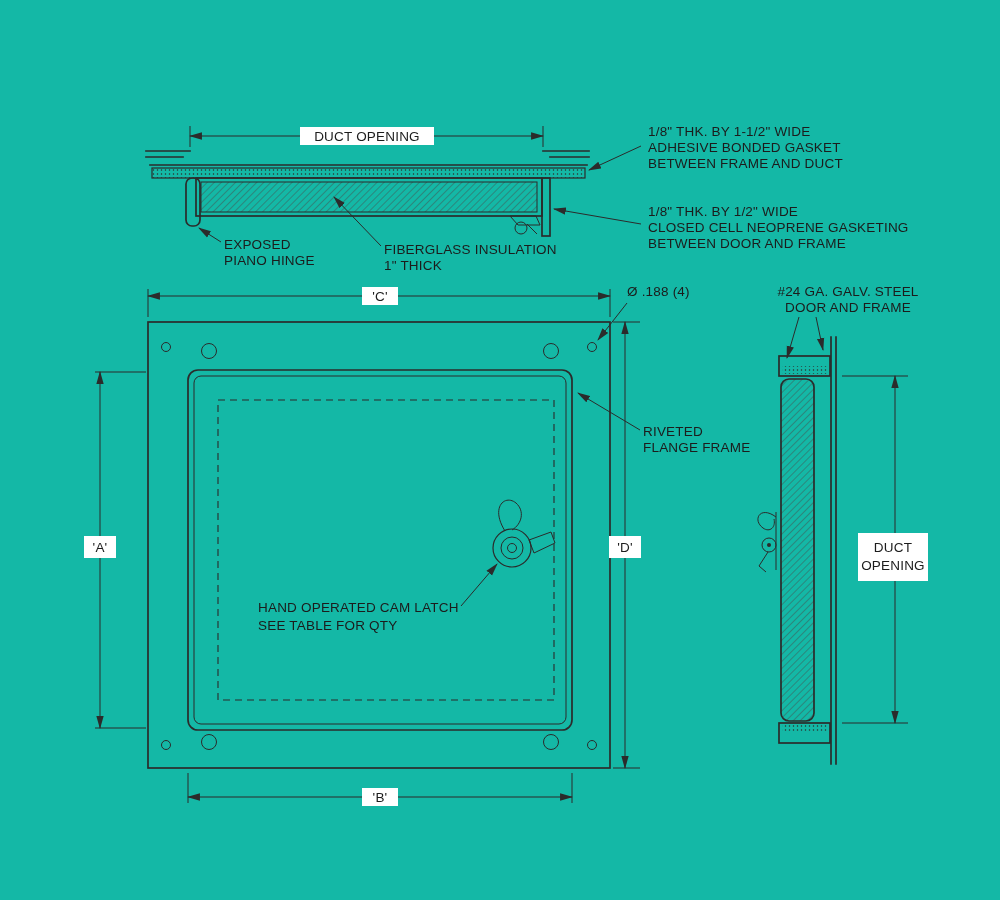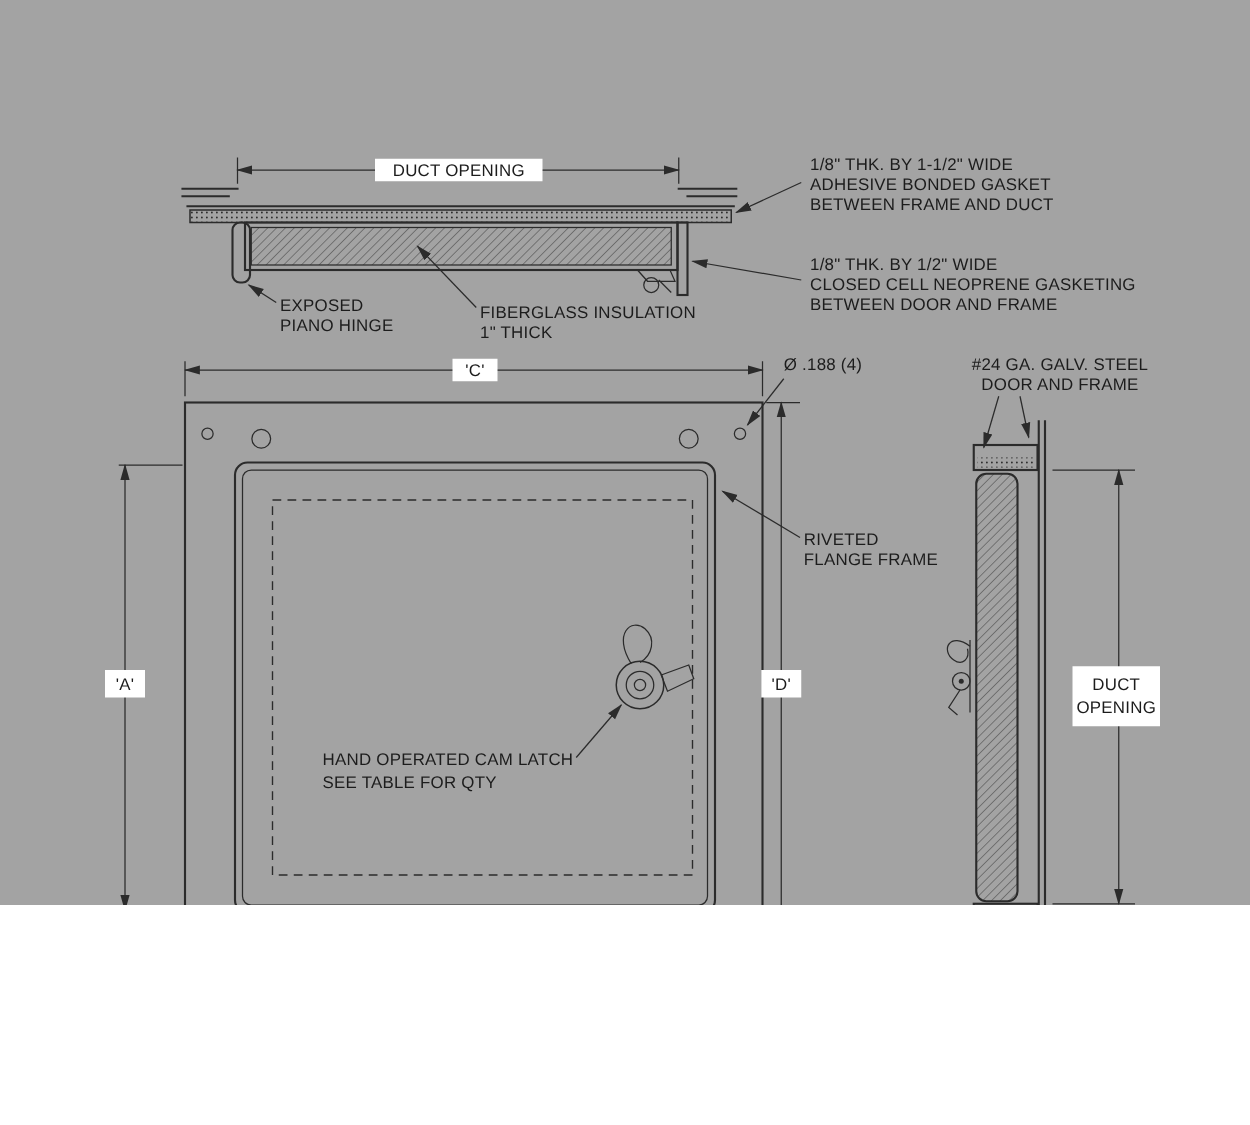--- a/index.html
+++ b/index.html
@@ -1,16 +1,16 @@
 <!DOCTYPE html>
 <html><head>
 <meta charset="utf-8">
 <style>
   html,body{margin:0;padding:0;background:#ffffff;}
-  .page{width:1000px;height:724px;background:#a3a3a3;position:relative;overflow:hidden;}
+  .page{width:1000px;height:900px;background:#14b8a6;position:relative;overflow:hidden;}
   svg{font-family:"Liberation Sans",sans-serif;display:block;}
   .obj { stroke:#2b2b2b; stroke-width:1.7; fill:none; stroke-linecap:square;}
   .med { stroke:#2b2b2b; stroke-width:1.2; fill:none;}
   .thin{ stroke:#2b2b2b; stroke-width:1;   fill:none;}
   .dim { stroke:#2b2b2b; stroke-width:1;   fill:none;}
   .dash{ stroke:#2b2b2b; stroke-width:1.1; fill:none; stroke-dasharray:7 5;}
   .lbl { fill:#1c1c1c; font-size:13.5px; letter-spacing:.2px;}
   .mask{ fill:#ffffff; stroke:none;}
 </style>
 </head>

